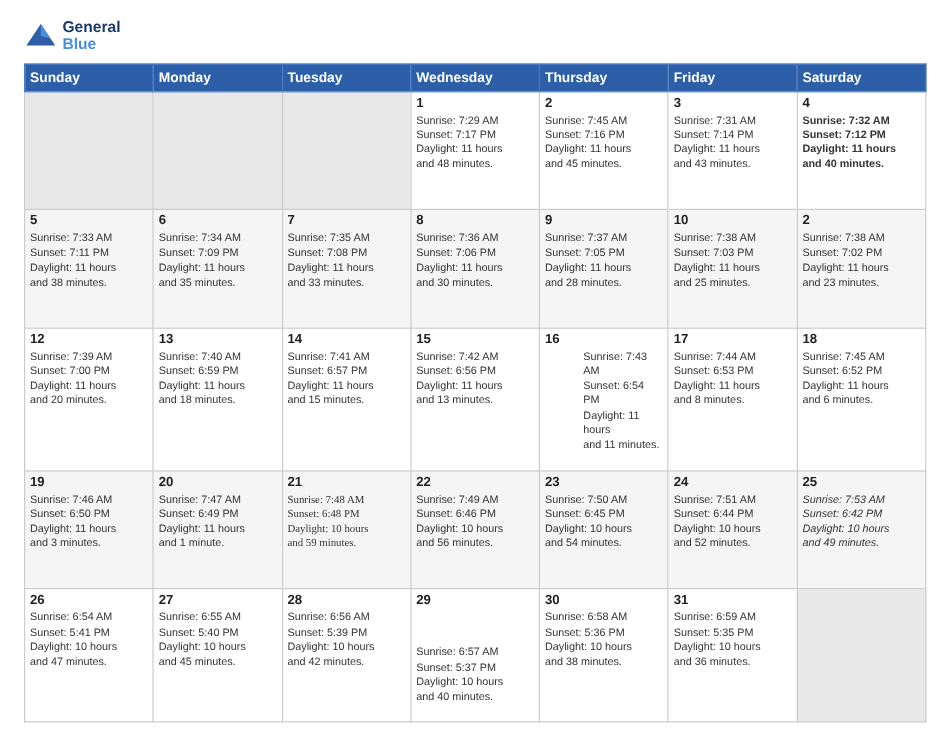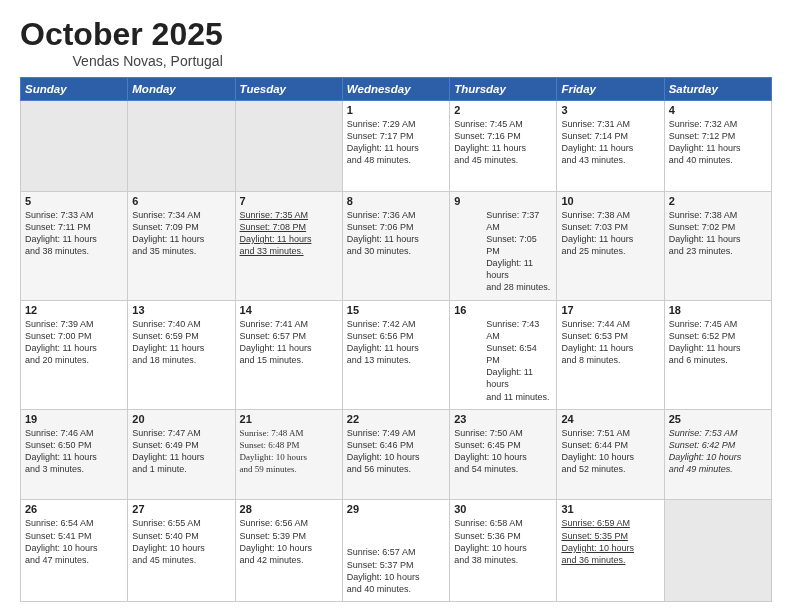--- a/index.html
+++ b/index.html
@@ -56,21 +56,20 @@
     }
     .calendar {
       flex: 1;
       border: 1px solid #ccc;
       border-collapse: collapse;
       width: 100%;
       table-layout: fixed;
     }
     .calendar thead tr {
       background-color: #2c5fa8;
-      font-style: italic;
     }
     .calendar thead th {
       color: #fff;
       font-size: 11.5px;
       font-weight: bold;
       padding: 5px 4px;
       text-align: left;
       border: 1px solid #4a7ac8;
     }
     .calendar tbody td {
@@ -100,23 +99,29 @@
     }
     .empty {
       background-color: #e8e8e8 !important;
     }
   </style>
 </head>
 <body>
 
 <div class="page">
   <div class="header">
-    <div class="title-block">
-      <h1>October 2025</h1>
-      <p>Vendas Novas, Portugal</p>
+    <div class="logo">
+      <svg class="logo-icon" viewBox="0 0 28 28">
+        <polygon points="14,4 26,22 2,22" fill="#2c5fa8"></polygon>
+        <polygon points="14,4 22,16 14,14" fill="#4a90d9"></polygon>
+      </svg>
+      <div class="logo-text">
+        <span>General</span>
+        <span>Blue</span>
+      </div>
     </div>
   </div>
 
   <table class="calendar">
     <thead>
       <tr>
       <th>Sunday</th>
           <th>Monday</th>
           <th>Tuesday</th>
           <th>Wednesday</th>
@@ -146,21 +151,21 @@
           </td>
           <td>
             <span class="day-num">3</span>
             <div class="day-info" style="white-space: pre-line;">Sunrise: 7:31 AM
 Sunset: 7:14 PM
 Daylight: 11 hours
 and 43 minutes.</div>
           </td>
           <td>
             <span class="day-num">4</span>
-            <div class="day-info" style="white-space: pre-line;">Sunrise: 7:32 AM
+            <div class="day-info" style="white-space: pre-line; font-weight: bold;">Sunrise: 7:32 AM
 Sunset: 7:12 PM
 Daylight: 11 hours
 and 40 minutes.</div>
           </td>
         </tr>
         <tr>
           <td>
             <span class="day-num">5</span>
             <div class="day-info" style="white-space: pre-line;">Sunrise: 7:33 AM
 Sunset: 7:11 PM
@@ -169,35 +174,35 @@
           </td>
           <td>
             <span class="day-num">6</span>
             <div class="day-info" style="white-space: pre-line;">Sunrise: 7:34 AM
 Sunset: 7:09 PM
 Daylight: 11 hours
 and 35 minutes.</div>
           </td>
           <td>
             <span class="day-num">7</span>
-            <div class="day-info" style="white-space: pre-line; text-decoration: underline;">Sunrise: 7:35 AM
+            <div class="day-info" style="white-space: pre-line;">Sunrise: 7:35 AM
 Sunset: 7:08 PM
 Daylight: 11 hours
 and 33 minutes.</div>
           </td>
           <td>
             <span class="day-num">8</span>
             <div class="day-info" style="white-space: pre-line;">Sunrise: 7:36 AM
 Sunset: 7:06 PM
 Daylight: 11 hours
 and 30 minutes.</div>
           </td>
           <td>
             <span class="day-num">9</span>
-            <div class="day-info" style="white-space: pre-line; margin-left: 32px;">Sunrise: 7:37 AM
+            <div class="day-info" style="white-space: pre-line;">Sunrise: 7:37 AM
 Sunset: 7:05 PM
 Daylight: 11 hours
 and 28 minutes.</div>
           </td>
           <td>
             <span class="day-num">10</span>
             <div class="day-info" style="white-space: pre-line;">Sunrise: 7:38 AM
 Sunset: 7:03 PM
 Daylight: 11 hours
 and 25 minutes.</div>
@@ -343,21 +348,21 @@
           </td>
           <td>
             <span class="day-num">30</span>
             <div class="day-info" style="white-space: pre-line;">Sunrise: 6:58 AM
 Sunset: 5:36 PM
 Daylight: 10 hours
 and 38 minutes.</div>
           </td>
           <td>
             <span class="day-num">31</span>
-            <div class="day-info" style="white-space: pre-line; text-decoration: underline;">Sunrise: 6:59 AM
+            <div class="day-info" style="white-space: pre-line;">Sunrise: 6:59 AM
 Sunset: 5:35 PM
 Daylight: 10 hours
 and 36 minutes.</div>
           </td>
           <td class="empty"></td>
         </tr>
       </tbody>
   </table>
 </div>
 

